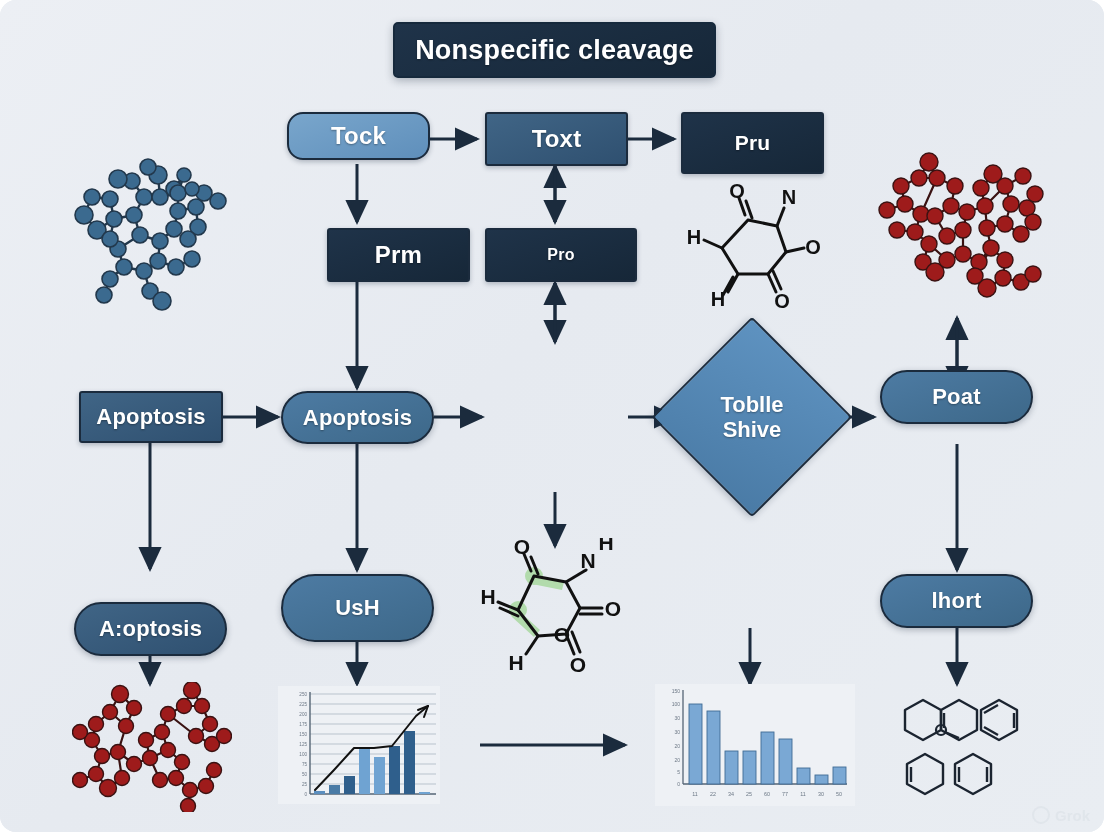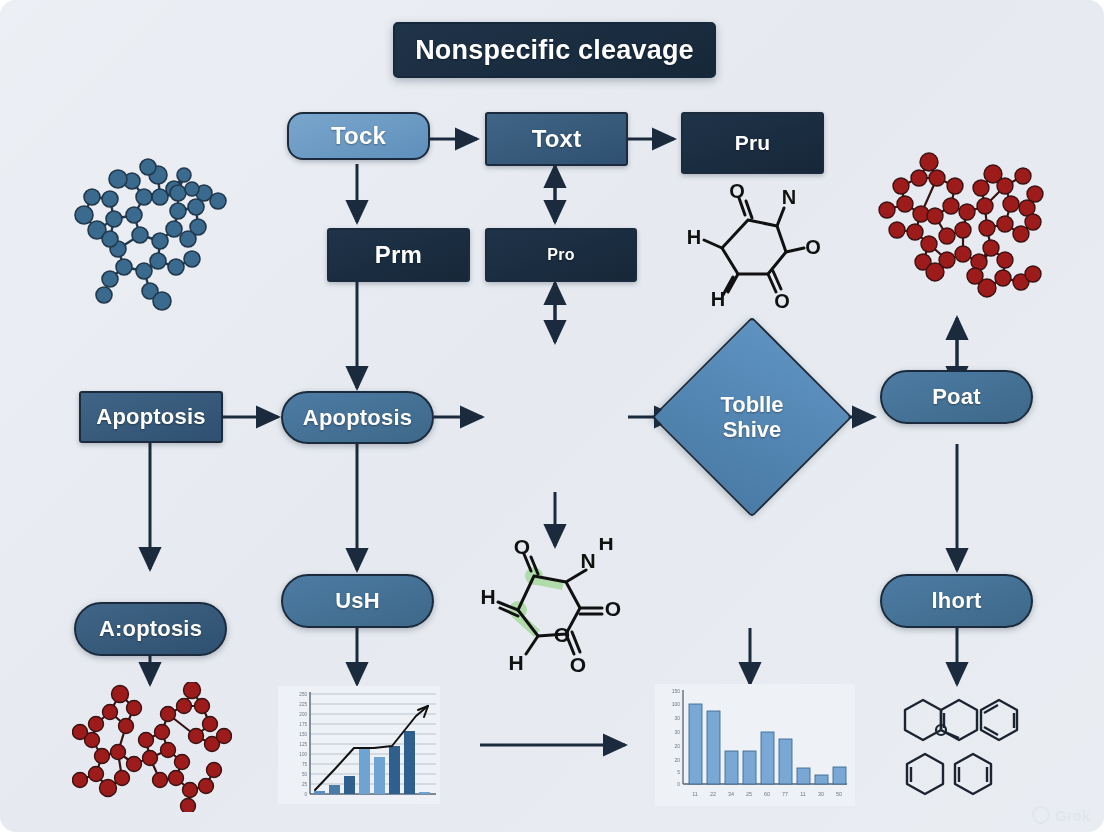--- a/index.html
+++ b/index.html
@@ -158,21 +158,21 @@
     <div class="diamond-label" style="font-size:22px;flex-direction:column;">
       <span>Toblle</span>
       <span>Shive</span>
     </div>
   </div>
 
   <div class="node pill fill-slate" style="left:880px;top:370px;width:153px;height:54px;font-size:22px;">Poat</div>
 
   <div class="node pill fill-mid" style="left:74px;top:602px;width:153px;height:54px;font-size:22px;">A:optosis</div>
 
-  <div class="node pill fill-slate" style="left:281px;top:574px;width:153px;height:54px;font-size:22px;">UsH</div>
+  <div class="node pill fill-slate" style="left:281px;top:574px;width:153px;height:68px;font-size:22px;">UsH</div>
 
 
   <div class="node pill fill-slate" style="left:880px;top:574px;width:153px;height:54px;font-size:22px;">lhort</div>
 
   <div class="figure" style="left:62px;top:145px;">
     <svg width="180" height="180" viewBox="0 0 180 180">
       <g stroke="#22384c" stroke-width="2.4" fill="none">
         <path d="M35 85 L22 70 M22 70 L30 52 M30 52 L48 54 M48 54 L52 74 M52 74 L35 85"></path>
         <path d="M52 74 L72 70 M72 70 L82 52 M82 52 L98 52 M98 52 L96 30 M96 30 L86 22"></path>
         <path d="M98 52 L112 44 M112 44 L122 30 M122 30 L116 48 M116 48 L98 52"></path>

